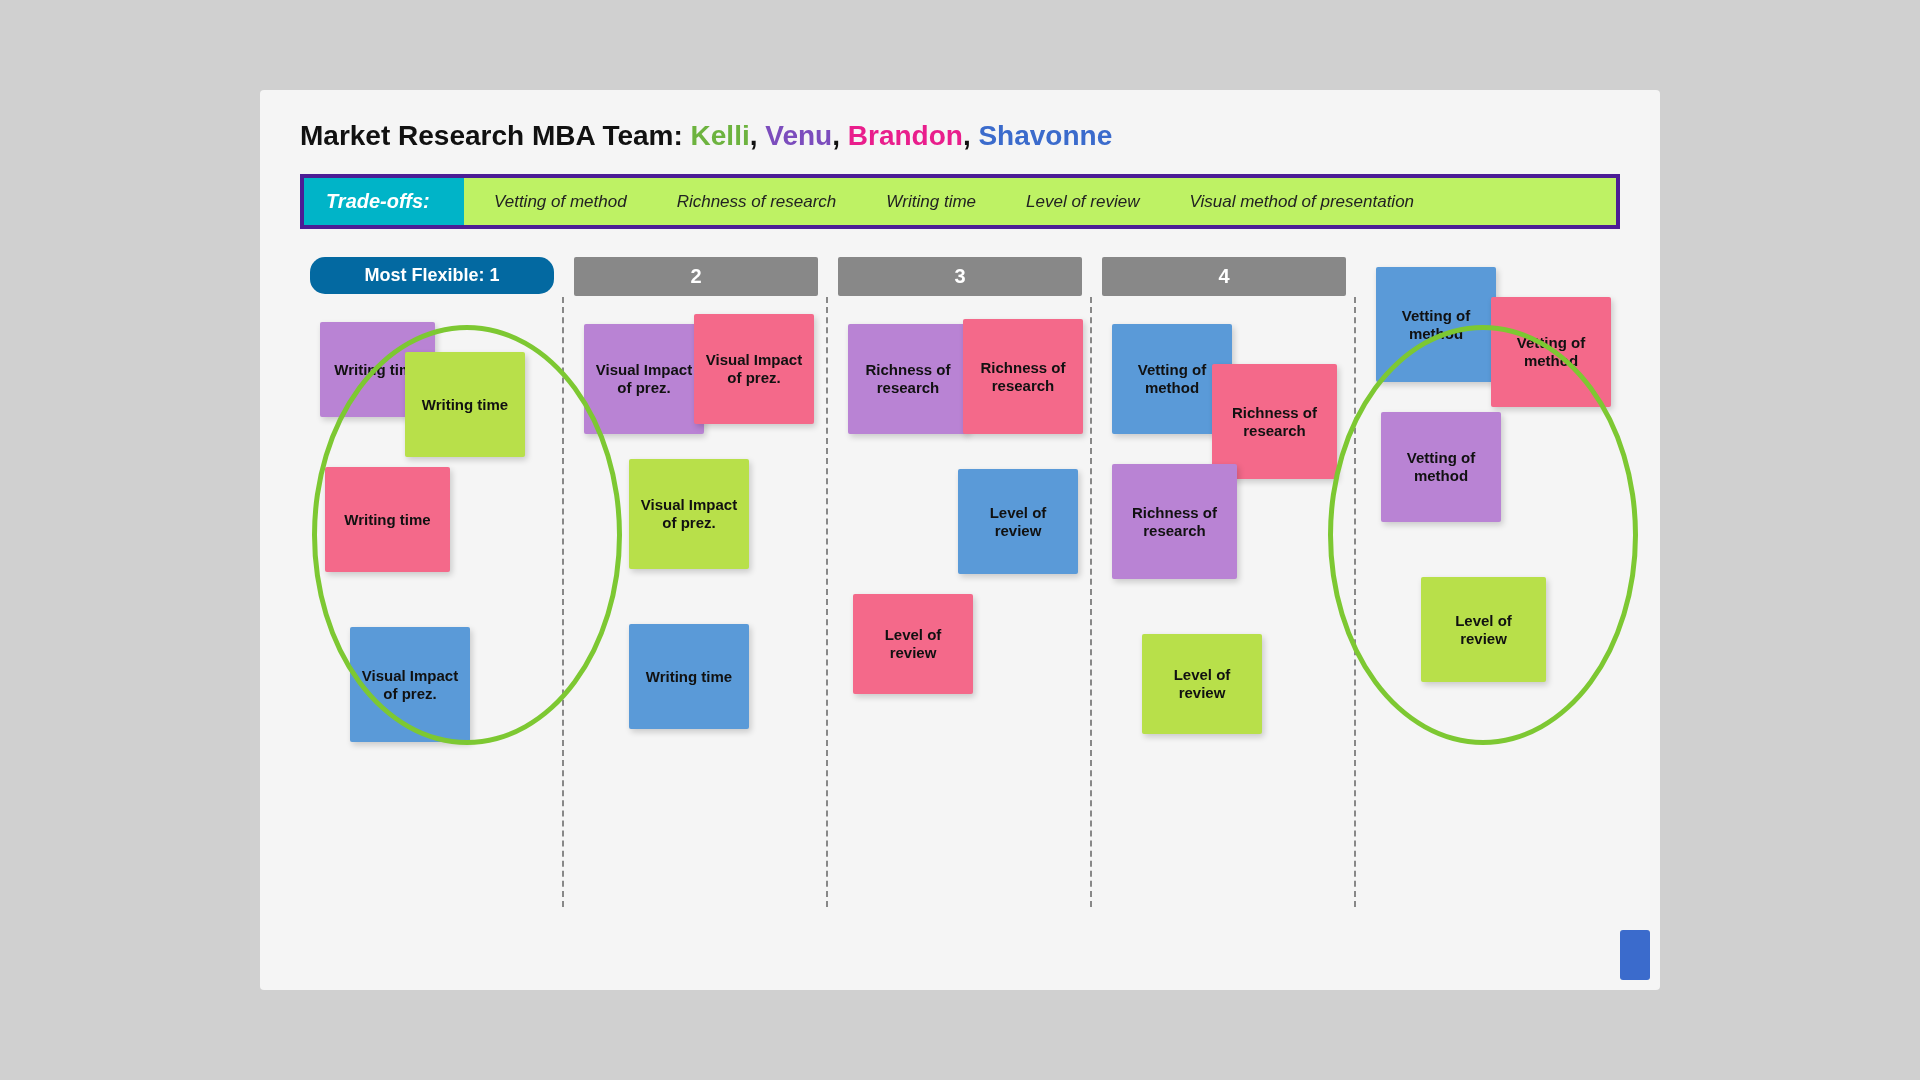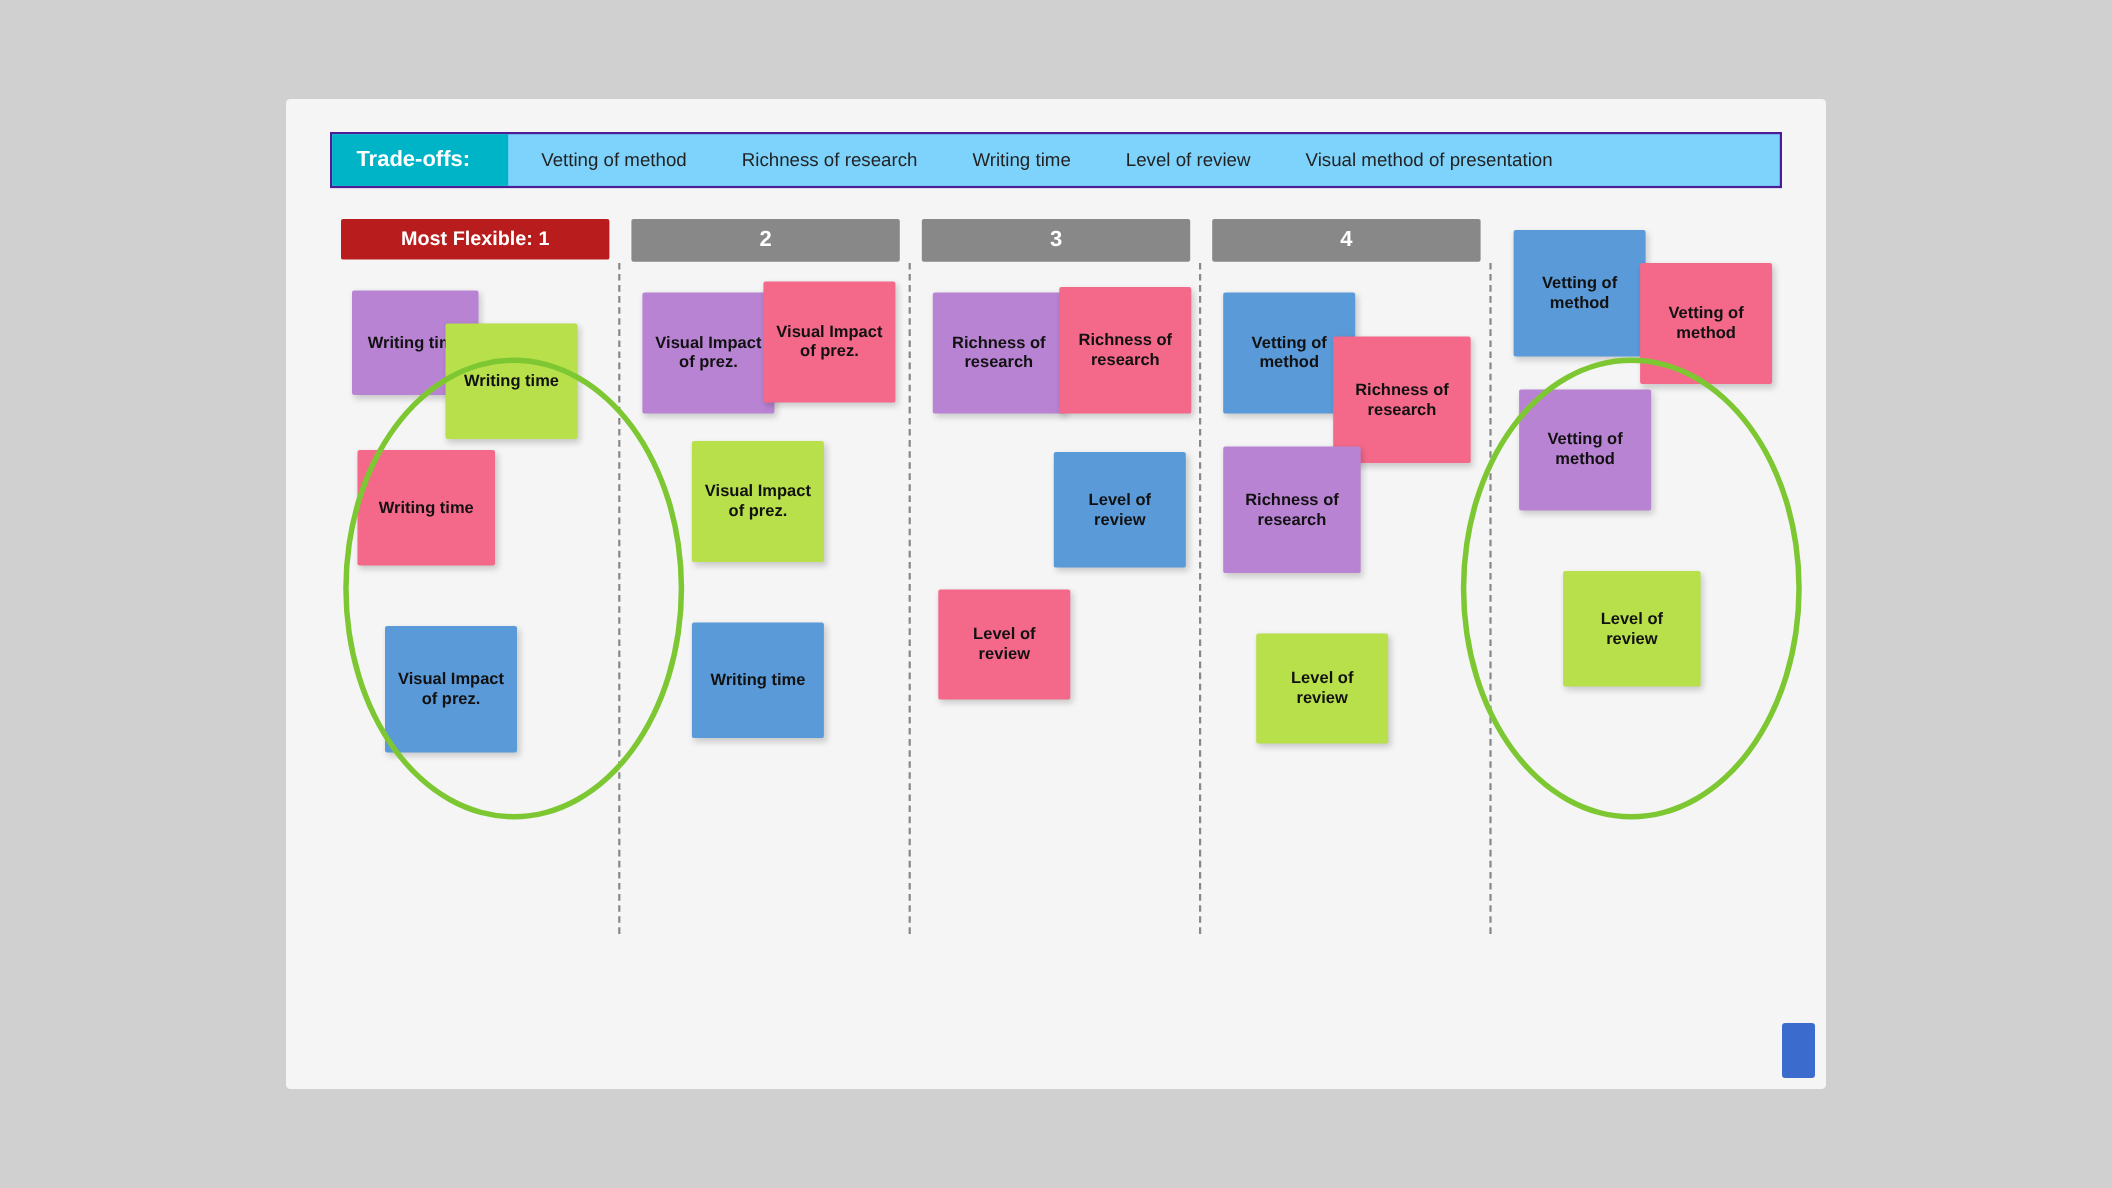--- a/index.html
+++ b/index.html
@@ -28,23 +28,24 @@
       color: #111;
     }
     .title .kelli { color: #6db33f; }
     .title .venu { color: #7c4dbd; }
     .title .brandon { color: #e91e8c; }
     .title .shavonne { color: #3b6bcc; }
 
     .tradeoffs-bar {
       display: flex;
       align-items: center;
-      border: 2px solid #4c1d95;
+      border: 4px solid #4c1d95;
       margin-bottom: 28px;
-      background: #7dd3fc;
+      background: #bef264;
+      font-style: italic;
     }
     .tradeoffs-label {
       background: #00b4c8;
       color: white;
       font-weight: bold;
       font-size: 20px;
       padding: 12px 22px;
       white-space: nowrap;
       min-width: 160px;
     }
@@ -81,22 +82,23 @@
       background: #888;
       color: white;
       text-align: center;
       font-size: 20px;
       font-weight: bold;
       padding: 8px 0;
       margin-bottom: 18px;
       border-radius: 2px;
     }
     .col-header.flexible-1 {
-      background: #b91c1c;
+      background: #0369a1;
       font-size: 18px;
+      border-radius: 15px;
     }
     .col-header.flexible-5 {
       background: #888;
       font-size: 18px;
     }
 
     .sticky-note {
       display: inline-flex;
       align-items: center;
       justify-content: center;
@@ -132,20 +134,23 @@
       height: 50px;
       background: #3b6bcc;
       border-radius: 3px;
     }
   </style>
 </head>
 <body>
 
 <div class="main-card">
 
+  <div class="title">
+    <span>Market Research MBA Team: </span><span class="kelli">Kelli</span><span>, </span><span class="venu">Venu</span><span>, </span><span class="brandon">Brandon</span><span>, </span><span class="shavonne">Shavonne</span>
+  </div>
 
   <div class="tradeoffs-bar">
     <div class="tradeoffs-label">Trade-offs:</div>
     <div class="tradeoffs-items">
       <span>Vetting of method</span>
       <span>Richness of research</span>
       <span>Writing time</span>
       <span>Level of review</span>
       <span>Visual method of presentation</span>
     </div>

